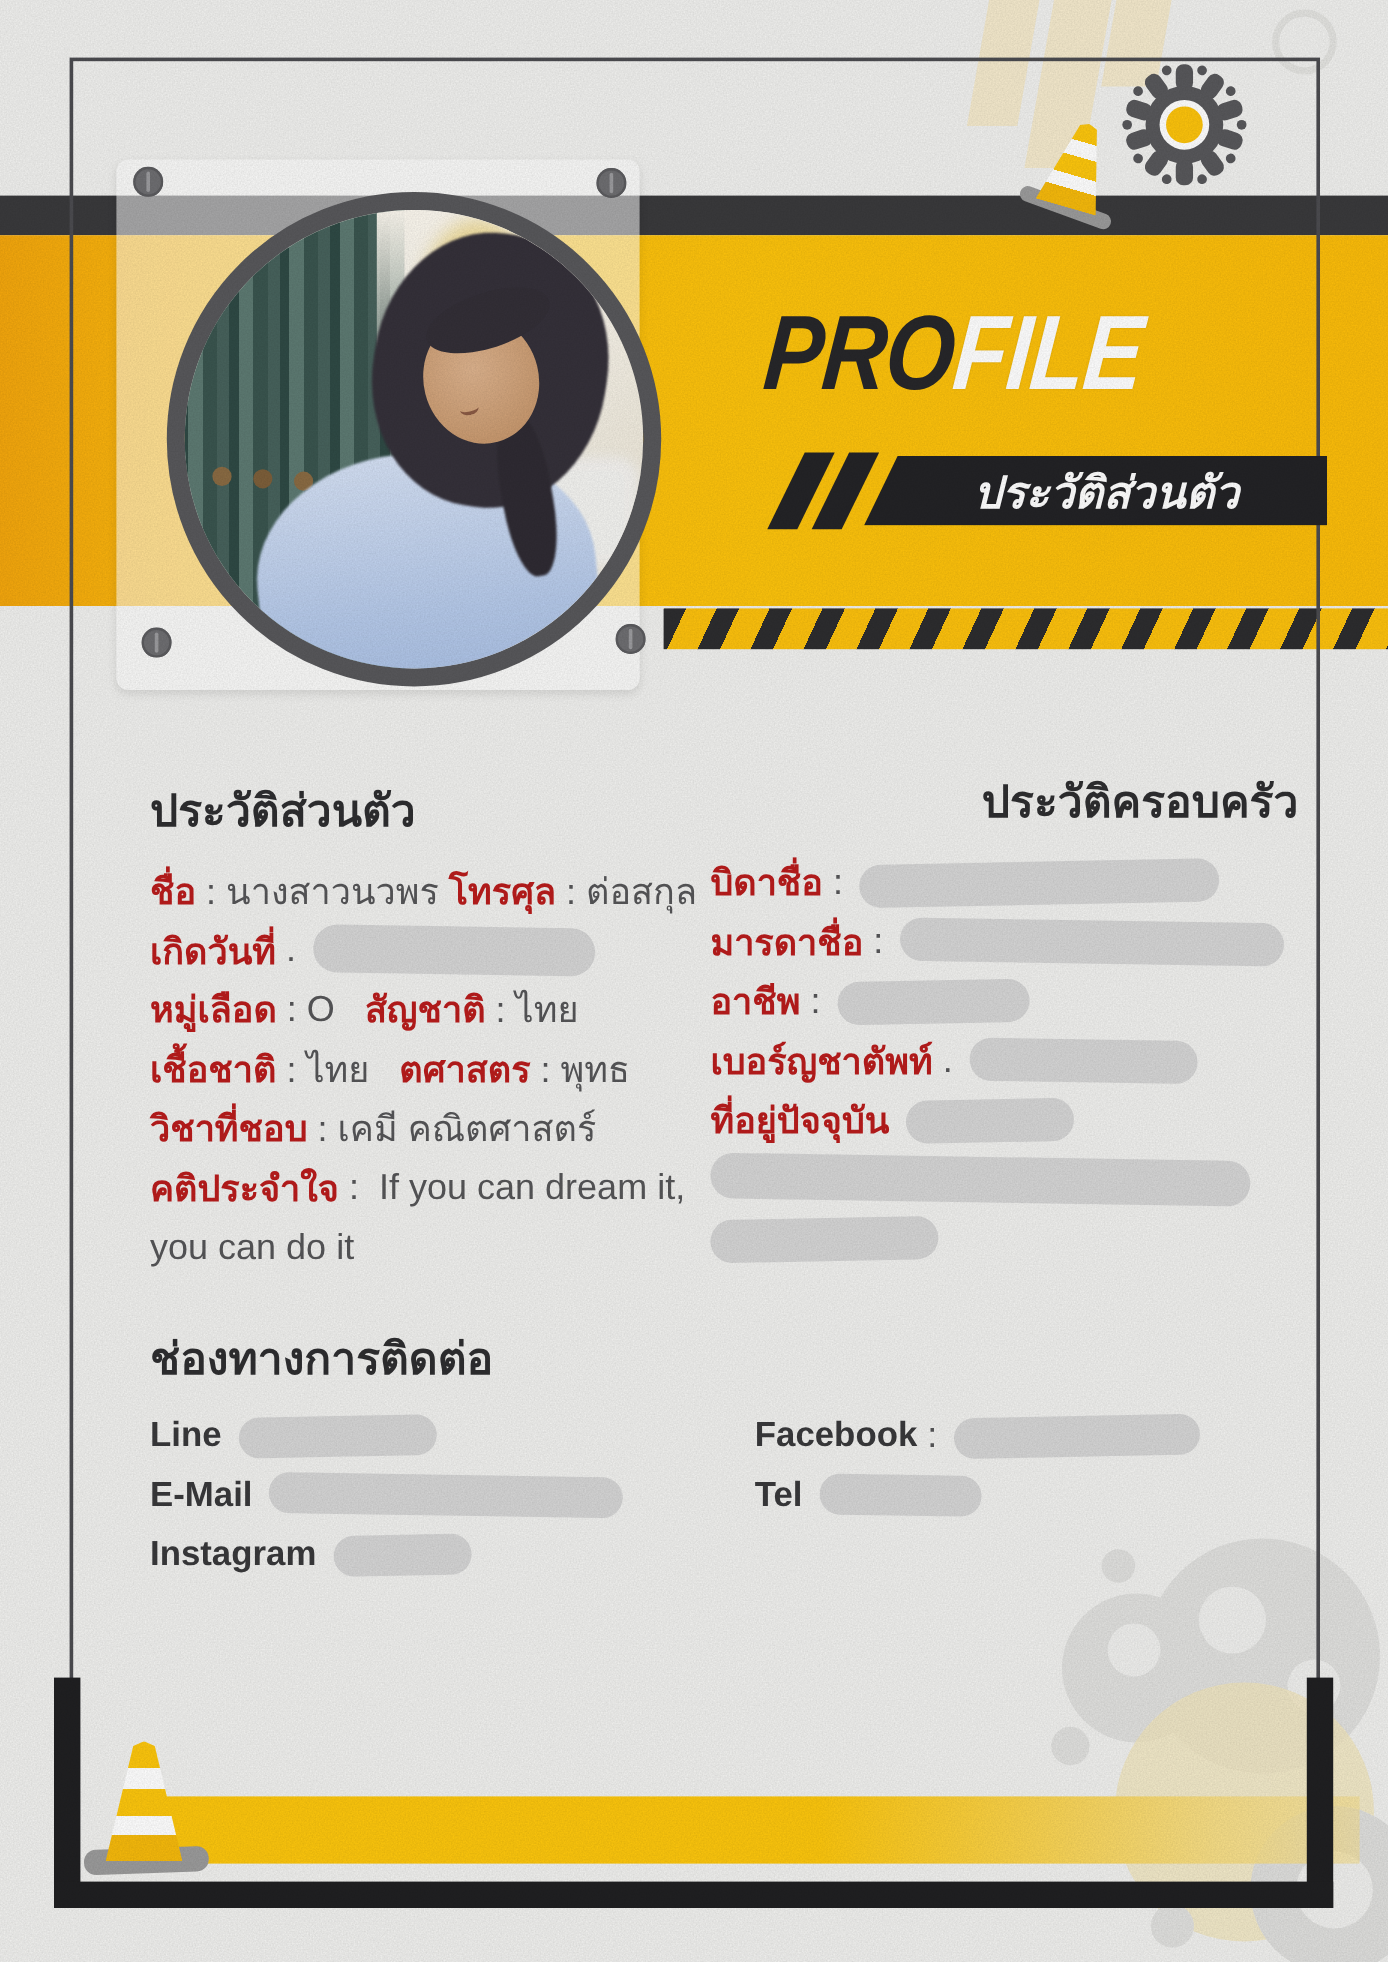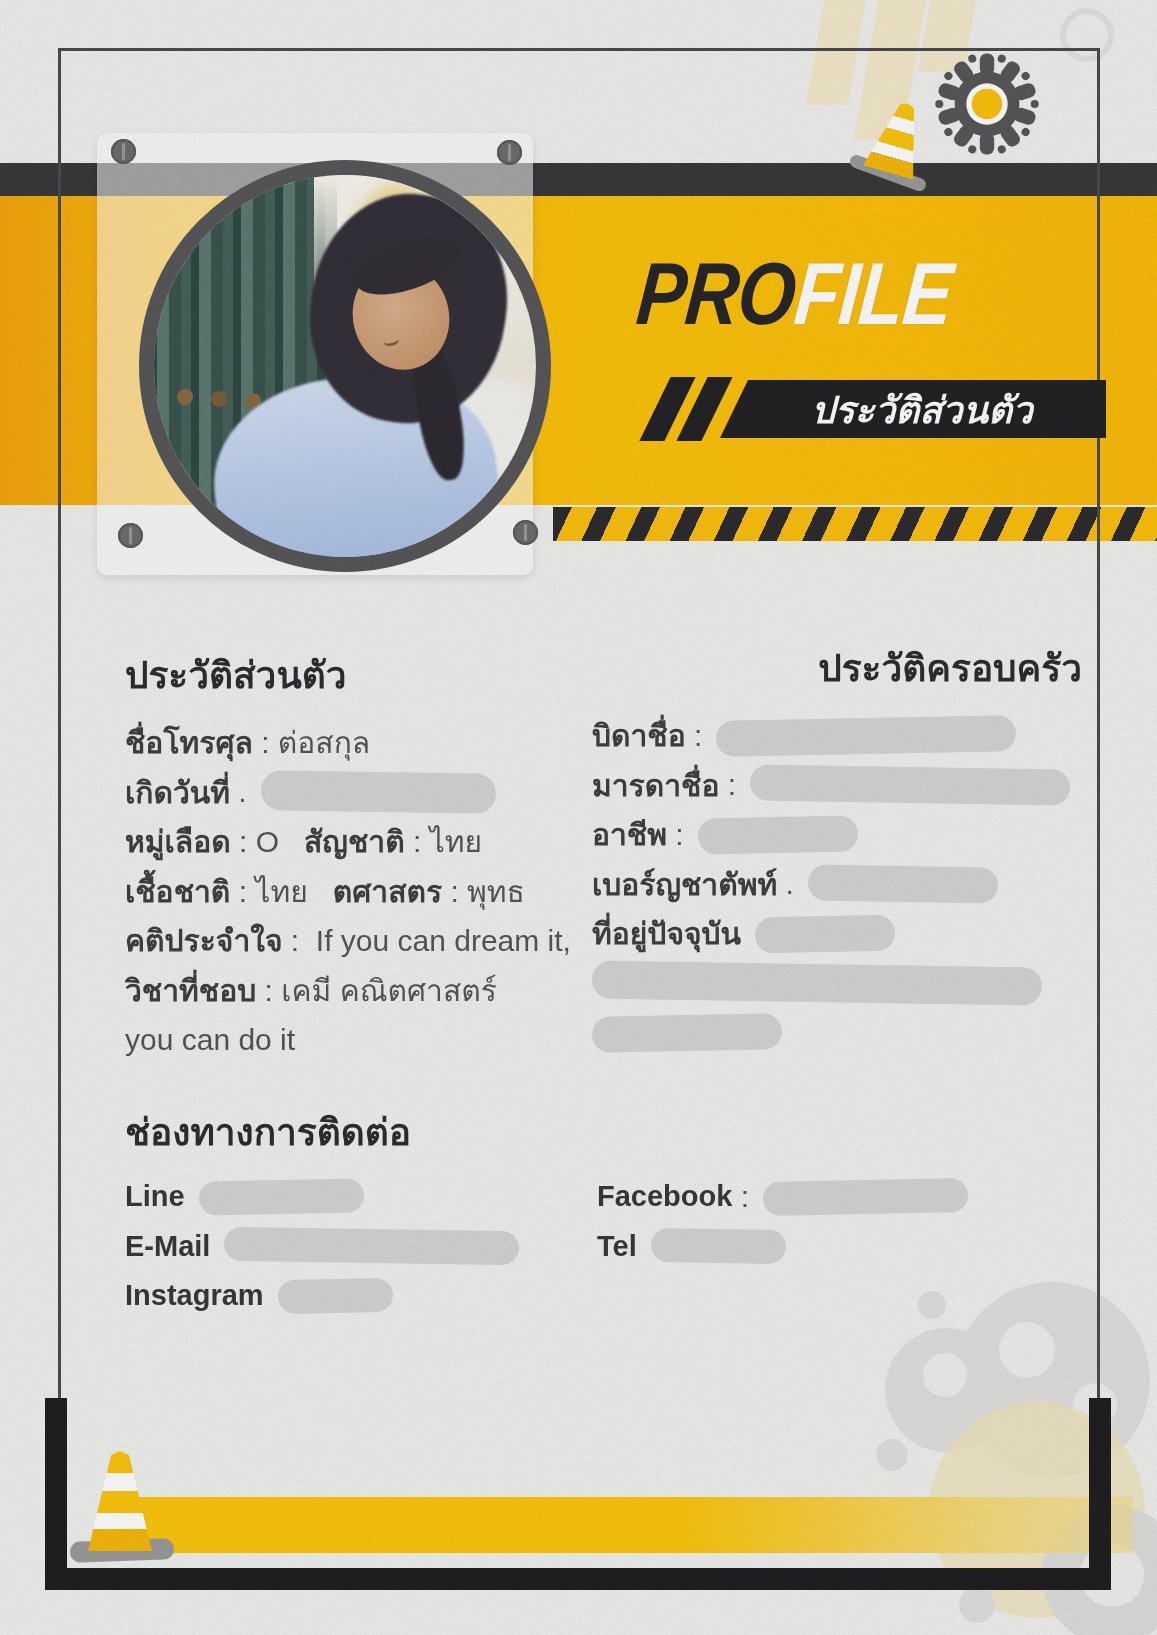--- a/index.html
+++ b/index.html
@@ -51,21 +51,21 @@
   .title .file{color:#ffffff;text-shadow:0 0 2px rgba(0,0,0,.12);}
   .slash{position:absolute;width:25px;height:64px;background:#242427;transform:skewX(-26deg);z-index:6;}
   .sub-banner{position:absolute;left:720px;top:380px;width:386px;height:58px;background:#232326;z-index:6;
       clip-path:polygon(28px 0,100% 0,100% 100%,0 100%);display:flex;align-items:center;justify-content:center;}
   .sub-banner span{color:#fff;font-size:37px;font-weight:700;font-style:italic;padding-left:18px;}
   
   .section{position:absolute;z-index:10;}
   .h-thai{font-size:37px;font-weight:700;color:#2e2e30;}
   .rows{margin-top:14px;}
   .row{height:49.5px;display:flex;align-items:center;white-space:pre;}
-  .lbl{font-size:30px;font-weight:700;color:#404040;}
+  .lbl{font-size:30px;font-weight:700;color:#b91c1c;}
   .val{font-size:30px;font-weight:400;color:#565658;}
   .pill{display:inline-block;background:#d5d5d5;border-radius:20px;margin-left:14px;flex:none;}
   .rows .row:nth-child(odd) .pill{transform:rotate(-1.1deg);}
   .rows .row:nth-child(even) .pill{transform:rotate(.9deg);}
   .latin .lbl{font-size:29px;color:#39393b;}
   
   .bottom-bar{position:absolute;left:133px;top:1497px;width:1000px;height:56px;z-index:4;
       background:linear-gradient(90deg,#fcc60d 0%,#fcc60d 55%,#f6dd86 88%,rgba(246,221,134,.55) 100%);}
   .cone{position:absolute;z-index:8;}
   .cone .base{position:absolute;background:#9b9b9b;border-radius:10px;}
@@ -172,26 +172,26 @@
 
   <div class="slash" style="left:655px;top:377px;"></div>
   <div class="slash" style="left:692px;top:377px;"></div>
   <div class="sub-banner">
     <span>ประวัติส่วนตัว</span>
   </div>
 
   <div class="section" style="left:125px;top:645px;width:460px;">
     <div class="h-thai">ประวัติส่วนตัว</div>
     <div class="rows">
-        <div class="row"><span class="lbl">ชื่อ</span><span class="lbl">โทรศุล</span><span class="val"> : ต่อสกุล</span></div>
+        <div class="row"><span class="lbl">ชื่อ</span><span class="val"> : นางสาวนวพร </span><span class="lbl">โทรศุล</span><span class="val"> : ต่อสกุล</span></div>
         <div class="row"><span class="lbl">เกิดวันที่</span><span class="val"> .</span><span class="pill" style="width: 235px; height: 40px;"></span></div>
         <div class="row"><span class="lbl">หมู่เลือด</span><span class="val"> : O   </span><span class="lbl">สัญชาติ</span><span class="val"> : ไทย</span></div>
         <div class="row"><span class="lbl">เชื้อชาติ</span><span class="val"> : ไทย   </span><span class="lbl">ตศาสตร</span><span class="val"> : พุทธ</span></div>
+        <div class="row"><span class="lbl">วิชาที่ชอบ</span><span class="val"> : เคมี คณิตศาสตร์</span></div>
         <div class="row"><span class="lbl">คติประจำใจ</span><span class="val"> :  If you can dream it,</span></div>
-        <div class="row"><span class="lbl">วิชาที่ชอบ</span><span class="val"> : เคมี คณิตศาสตร์</span></div>
         <div class="row"><span class="val">you can do it</span></div>
       </div>
   </div>
 
   <div class="section" style="left:592px;top:638px;width:490px;text-align:right;">
     <div class="h-thai">ประวัติครอบครัว</div>
     <div class="rows">
         <div class="row"><span class="lbl">บิดาชื่อ</span><span class="val"> :</span><span class="pill" style="width: 300px; height: 36px;"></span></div>
         <div class="row"><span class="lbl">มารดาชื่อ</span><span class="val"> :</span><span class="pill" style="width: 320px; height: 36px;"></span></div>
         <div class="row"><span class="lbl">อาชีพ</span><span class="val"> :</span><span class="pill" style="width: 160px; height: 36px;"></span></div>
@@ -205,21 +205,21 @@
   <div class="section" style="left:125px;top:1102px;">
     <div class="h-thai">ช่องทางการติดต่อ</div>
   </div>
   <div class="section latin" style="left:125px;top:1172px;width:460px;">
     <div class="rows" style="margin-top:0;">
         <div class="row"><span class="lbl">Line</span><span class="pill" style="width: 165px; height: 34px;"></span></div>
         <div class="row"><span class="lbl">E-Mail</span><span class="pill" style="width: 295px; height: 34px;"></span></div>
         <div class="row"><span class="lbl">Instagram</span><span class="pill" style="width: 115px; height: 34px;"></span></div>
       </div>
   </div>
-  <div class="section latin" style="left:597px;top:1172px;width:470px;">
+  <div class="section latin" style="left:629px;top:1172px;width:470px;">
     <div class="rows" style="margin-top:0;">
         <div class="row"><span class="lbl">Facebook</span><span class="val"> :</span><span class="pill" style="width: 205px; height: 34px;"></span></div>
         <div class="row"><span class="lbl">Tel</span><span class="pill" style="width: 135px; height: 34px;"></span></div>
       </div>
   </div>
 
   <div class="bottom-bar"></div>
 
   <div class="cone" style="left:58px;top:1445px;width:140px;height:125px;">
     <div class="base" style="left:12px;top:95px;width:104px;height:21px;transform:rotate(-2deg);"></div>

